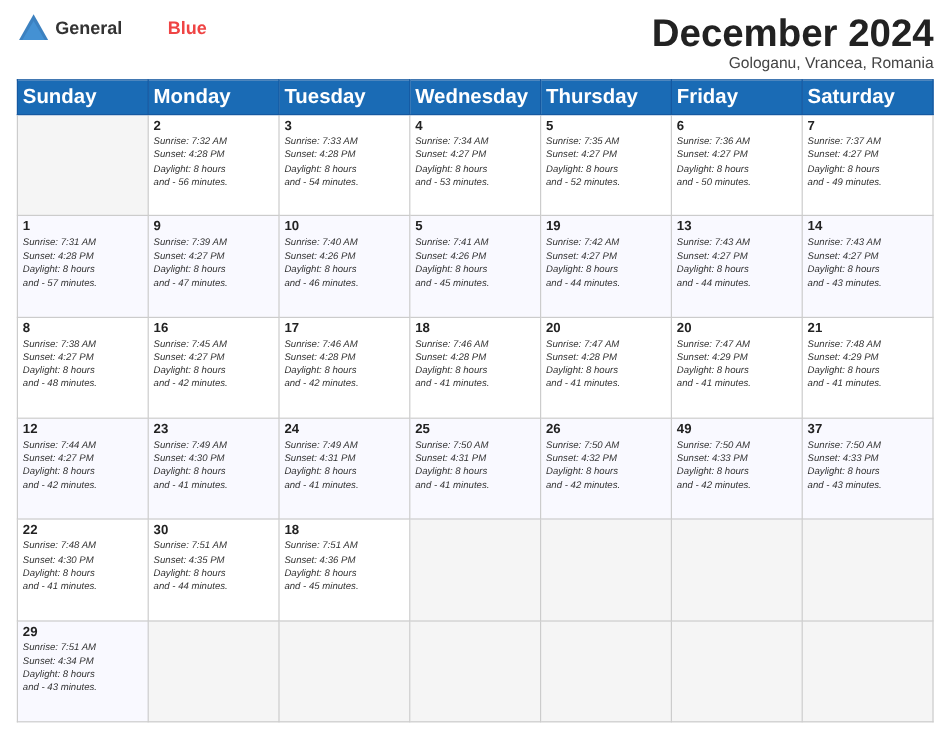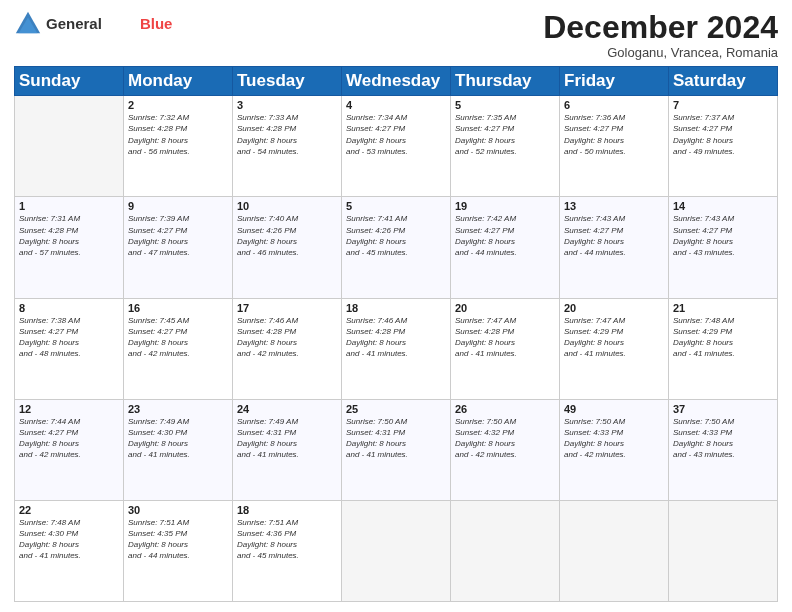--- a/index.html
+++ b/index.html
@@ -177,15 +177,24 @@
         </tr>
         <tr>
           <td><span class="day-num">22</span><span class="day-info">Sunrise: 7:48 AM<br>Sunset: 4:30 PM<br>Daylight: 8 hours<br>and - 41 minutes.</span></td>
           <td><span class="day-num">30</span><span class="day-info">Sunrise: 7:51 AM<br>Sunset: 4:35 PM<br>Daylight: 8 hours<br>and - 44 minutes.</span></td>
           <td><span class="day-num">18</span><span class="day-info">Sunrise: 7:51 AM<br>Sunset: 4:36 PM<br>Daylight: 8 hours<br>and - 45 minutes.</span></td>
           <td class="empty"></td>
           <td class="empty"></td>
           <td class="empty"></td>
           <td class="empty"></td>
         </tr>
+        <tr>
+          <td><span class="day-num">29</span><span class="day-info">Sunrise: 7:51 AM<br>Sunset: 4:34 PM<br>Daylight: 8 hours<br>and - 43 minutes.</span></td>
+          <td class="empty"></td>
+          <td class="empty"></td>
+          <td class="empty"></td>
+          <td class="empty"></td>
+          <td class="empty"></td>
+          <td class="empty"></td>
+        </tr>
       </tbody>
   </table>
 </div>
 
 </body></html>

